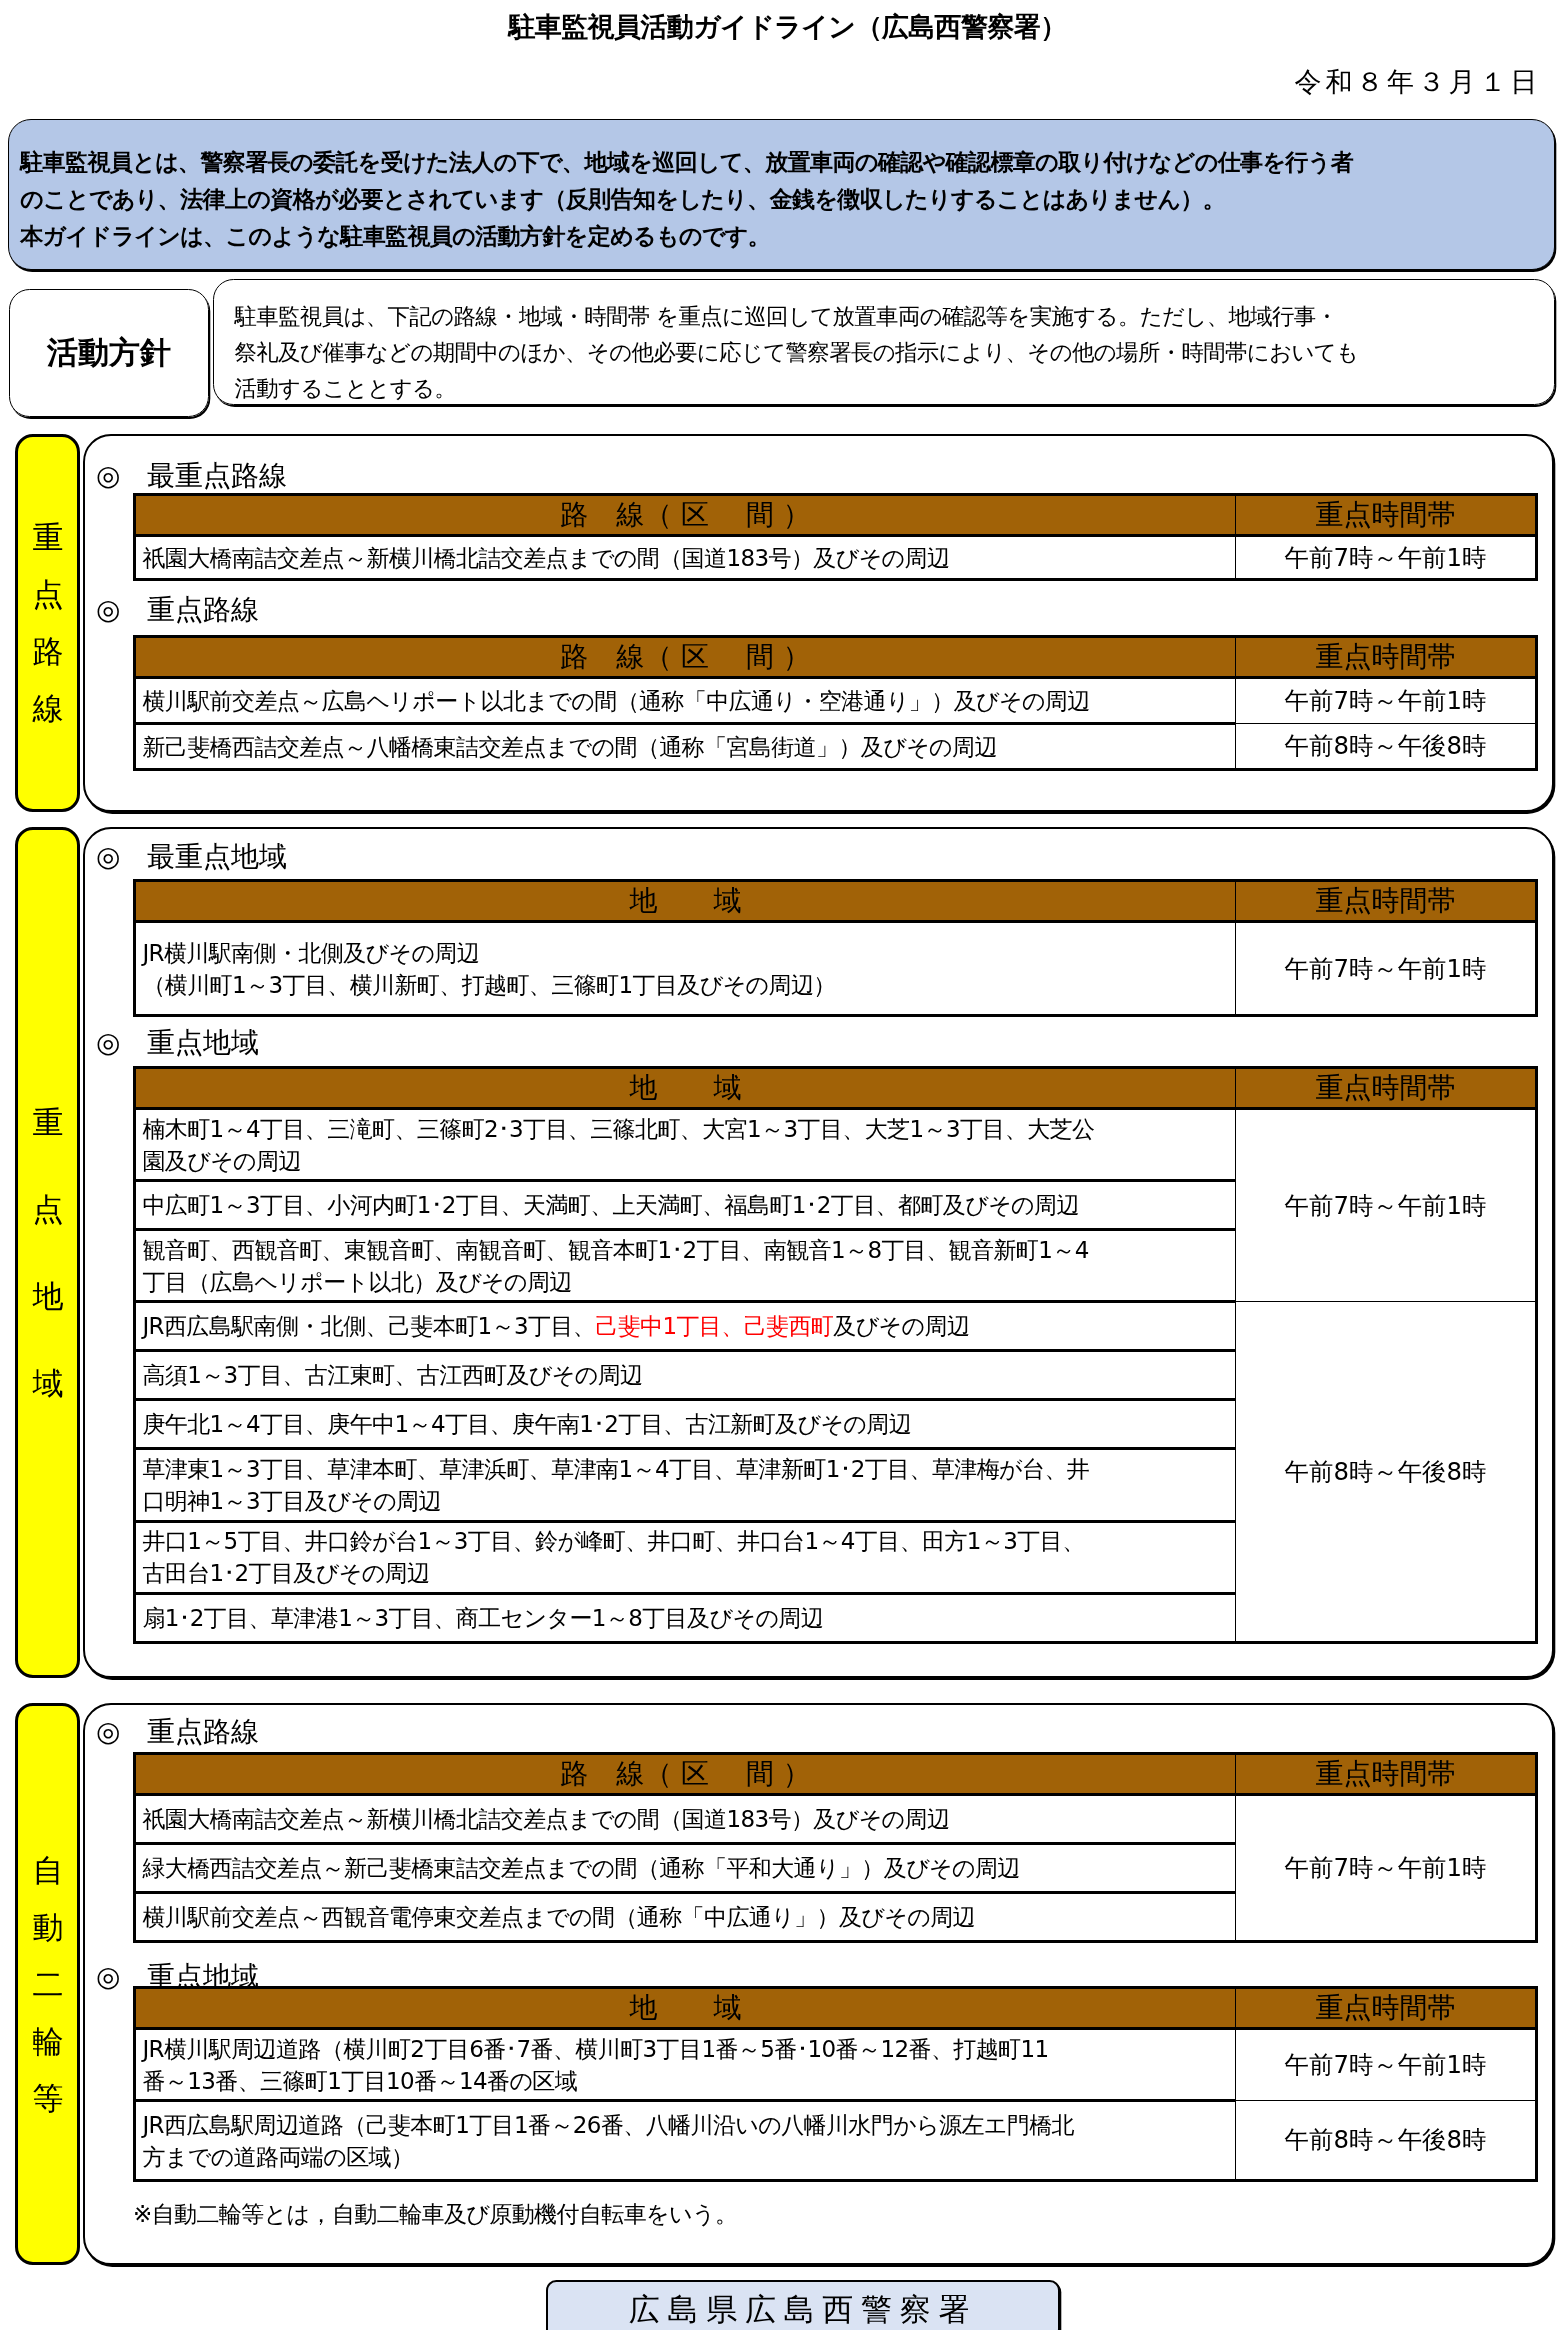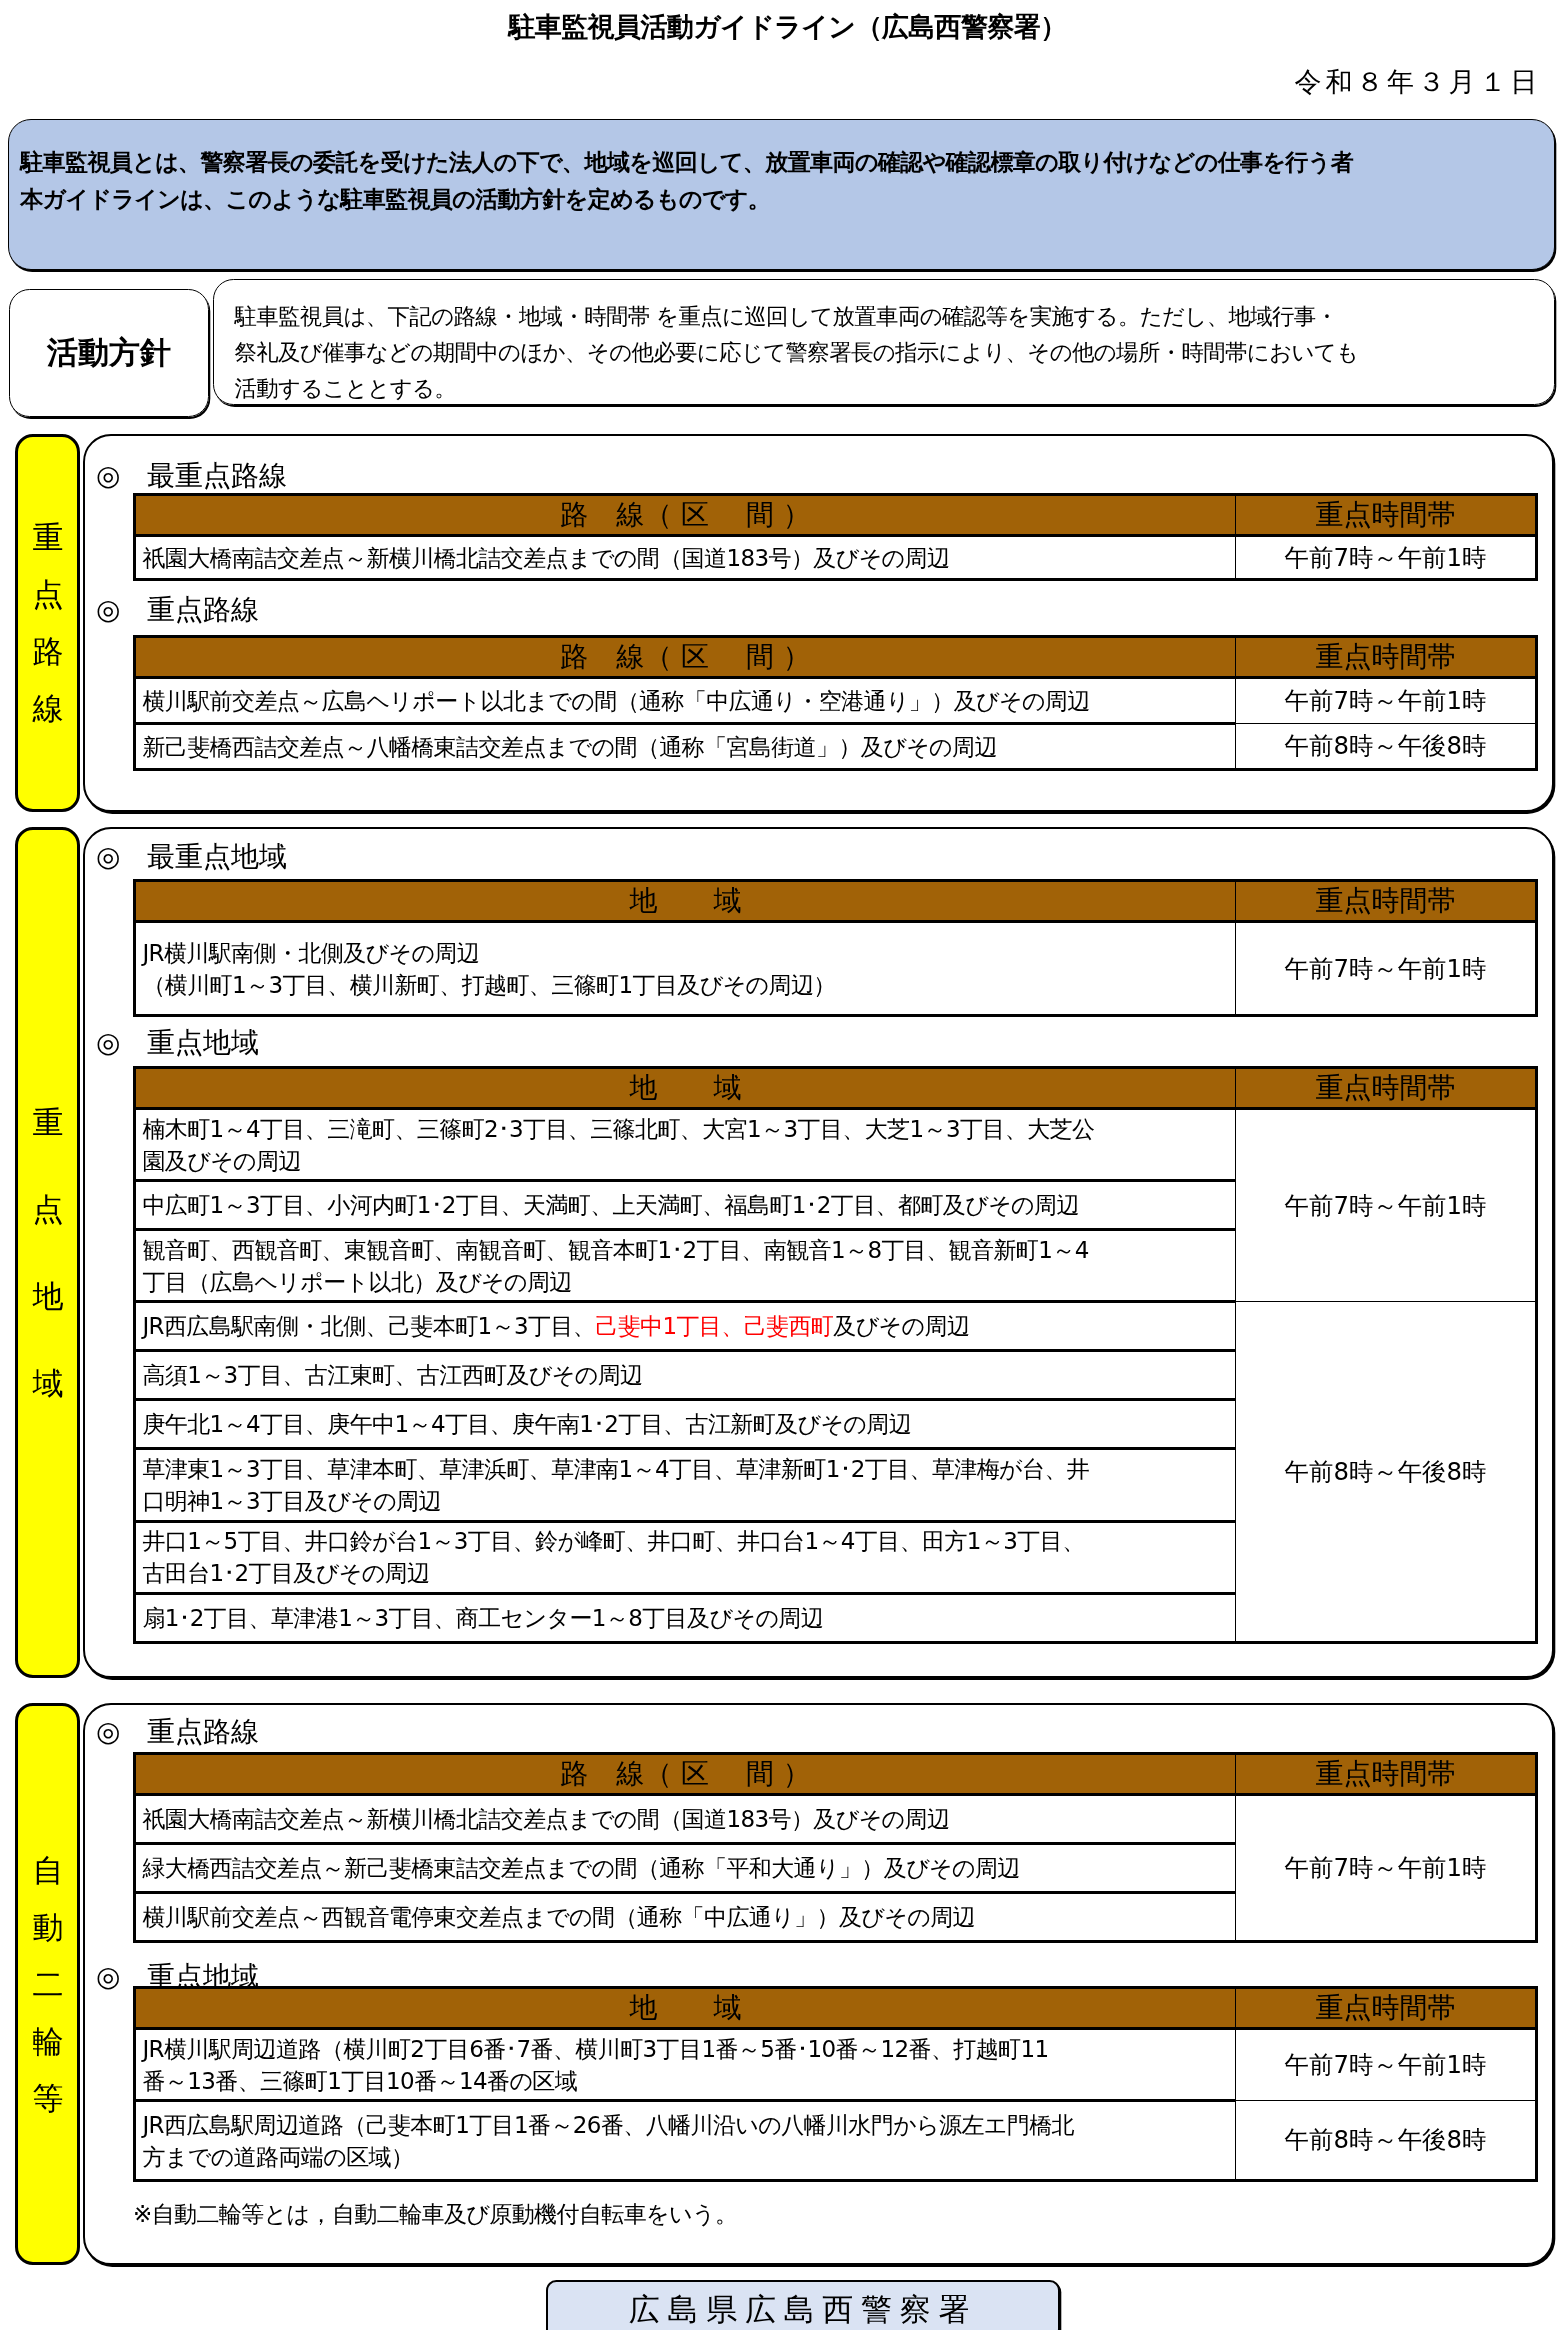--- a/index.html
+++ b/index.html
@@ -58,20 +58,21 @@
             letter-spacing: 7.7px; box-shadow: 1.3px 1.9px 0 #000; }
 </style>
 </head>
 <body>
 
 <div class="title">駐車監視員活動ガイドライン（広島西警察署）</div>
 <div class="date">令和８年３月１日</div>
 
 <div class="intro">
   <p>駐車監視員とは、警察署長の委託を受けた法人の下で、地域を巡回して、放置車両の確認や確認標章の取り付けなどの仕事を行う者</p>
+  <p>のことであり、法律上の資格が必要とされています（反則告知をしたり、金銭を徴収したりすることはありません）。</p>
   <p>本ガイドラインは、このような駐車監視員の活動方針を定めるものです。</p>
 </div>
 
 <div class="policy-label">活動方針</div>
 <div class="policy-text">
   <p>駐車監視員は、下記の路線・地域・時間帯 を重点に巡回して放置車両の確認等を実施する。ただし、地域行事・</p>
   <p>祭礼及び催事などの期間中のほか、その他必要に応じて警察署長の指示により、その他の場所・時間帯においても</p>
   <p>活動することとする。</p>
 </div>
 

